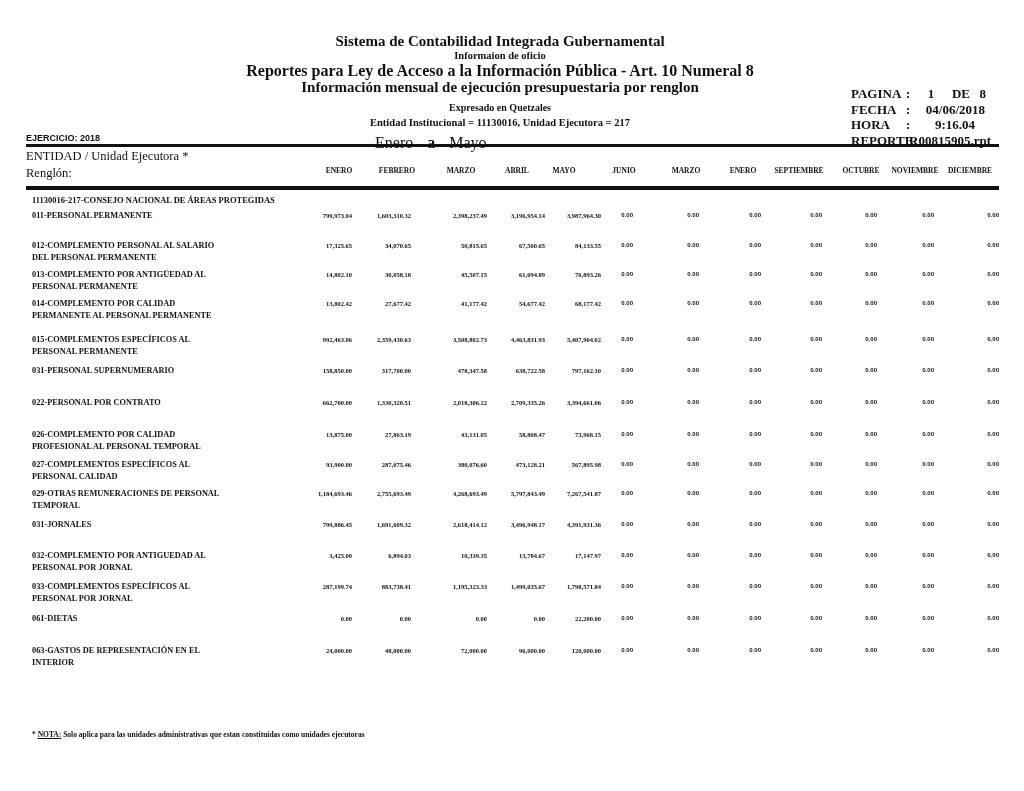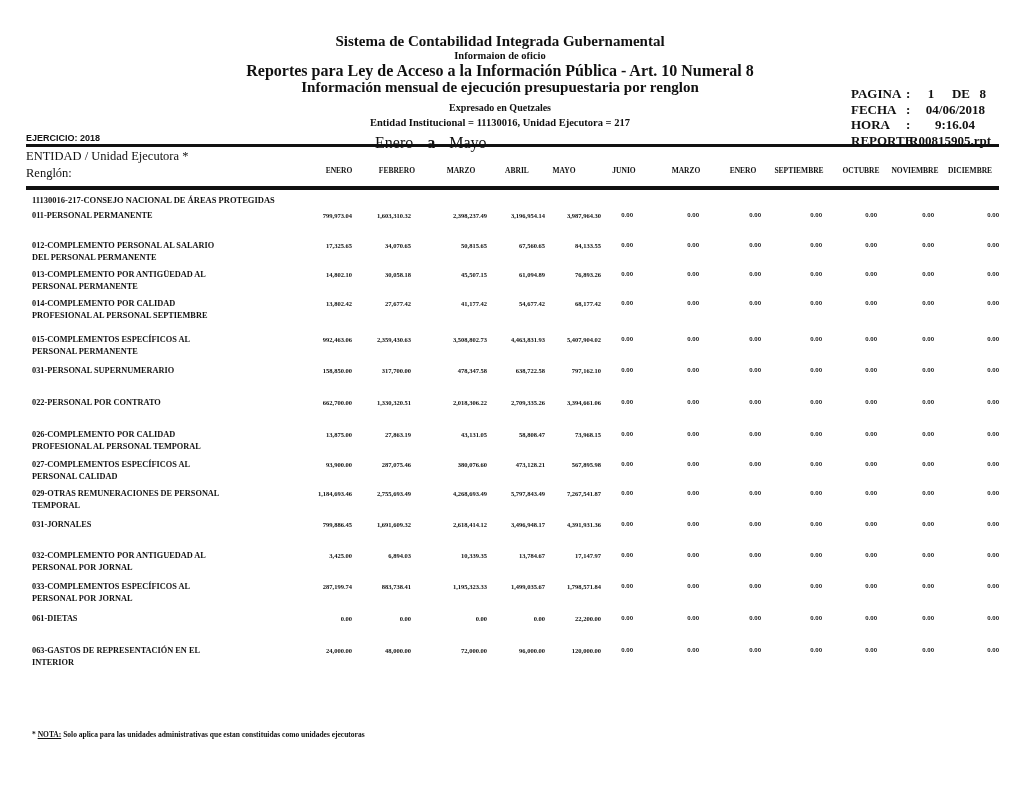--- a/index.html
+++ b/index.html
@@ -149,21 +149,21 @@
       <div class="abs num zero" style="left: 619px; top: 271px;">0.00</div>
       <div class="abs num zero" style="left: 681px; top: 271px;">0.00</div>
       <div class="abs num zero" style="left: 742px; top: 271px;">0.00</div>
       <div class="abs num zero" style="left: 797px; top: 271px;">0.00</div>
       <div class="abs num zero" style="left: 854px; top: 271px;">0.00</div>
       <div class="abs num zero" style="left: 919px; top: 271px;">0.00</div>
     </div>
     <div>
       <div class="abs row-label" style="top: 298px;">
         <div>014-COMPLEMENTO POR CALIDAD</div>
-        <div>PROFESIONAL AL PERSONAL SEPTIEMBRE</div>
+        <div>PERMANENTE AL PERSONAL PERMANENTE</div>
       </div>
       <div class="abs num" style="left: 272px; top: 300px;">13,802.42</div>
       <div class="abs num" style="left: 331px; top: 300px;">27,677.42</div>
       <div class="abs num" style="left: 407px; top: 300px;">41,177.42</div>
       <div class="abs num" style="left: 465px; top: 300px;">54,677.42</div>
       <div class="abs num" style="left: 521px; top: 300px;">68,177.42</div>
       <div class="abs num zero" style="left: 553px; top: 300px;">0.00</div>
       <div class="abs num zero" style="left: 619px; top: 300px;">0.00</div>
       <div class="abs num zero" style="left: 681px; top: 300px;">0.00</div>
       <div class="abs num zero" style="left: 742px; top: 300px;">0.00</div>

